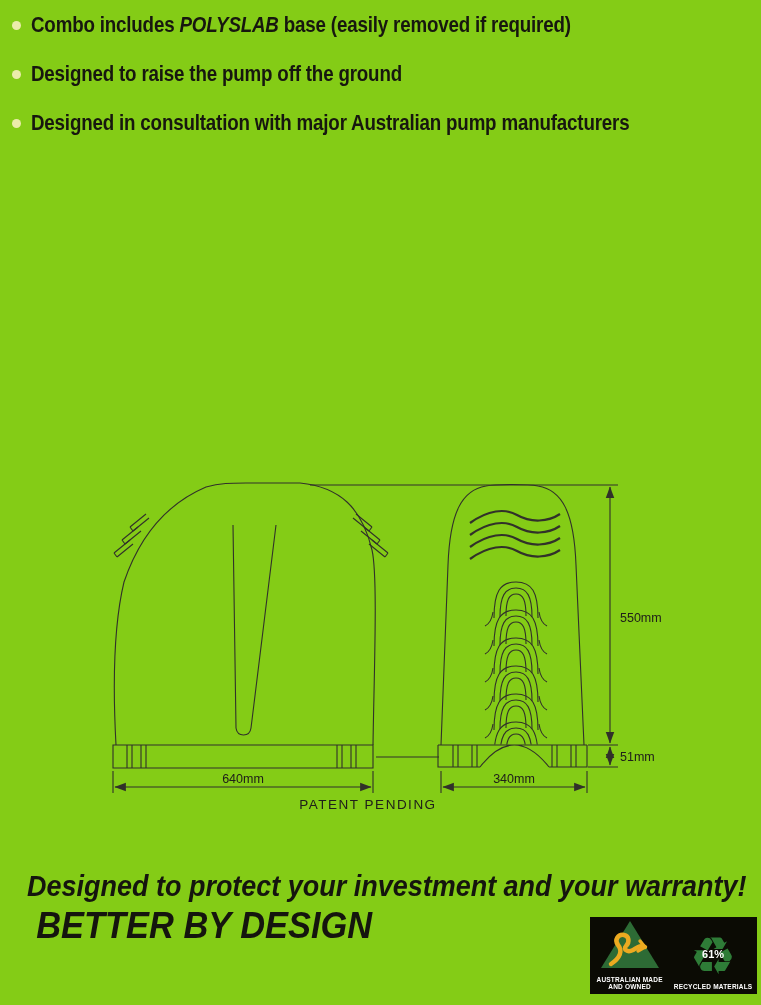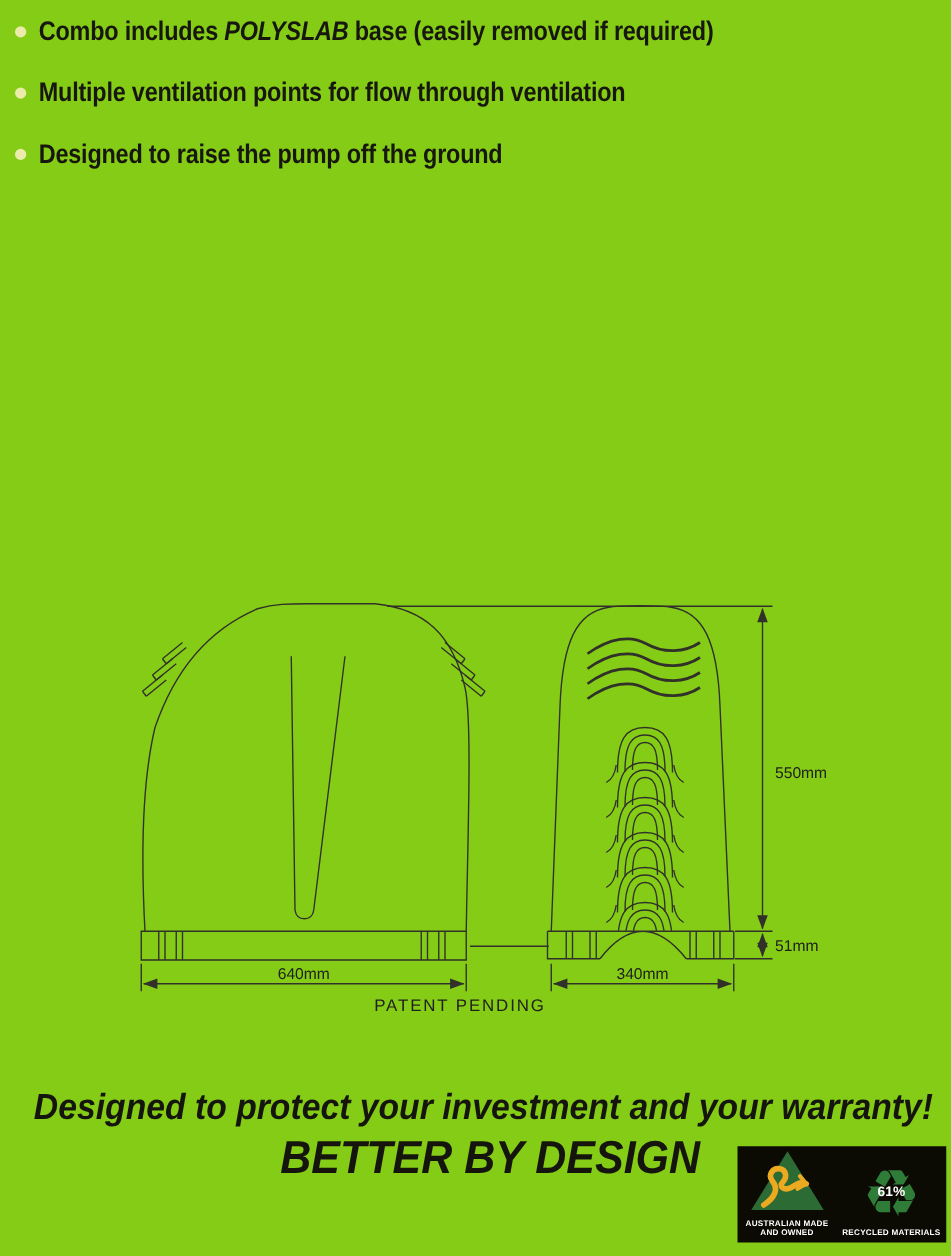--- a/index.html
+++ b/index.html
@@ -28,21 +28,21 @@
   .dim  { stroke:#31312a; stroke-width:1.1; fill:none; }
   .dim-label { font-family:"Liberation Sans", sans-serif; font-size:12.5px; fill:#20201a; }
   .patent-label { font-family:"Liberation Sans", sans-serif; font-size:13.5px;
                   letter-spacing:1.5px; fill:#20201a; }
 
   
   .tagline { position:absolute; left:0; top:870px; width:761px; text-align:right; }
   .tagline-text { display:inline-block; transform:scaleX(0.93);
                   font-size:29px; line-height:32px; font-weight:700; font-style:italic;
                   color:#15150e; white-space:nowrap; }
-  .slogan { position:absolute; left:0; top:906px; width:761px; text-align:center;
+  .slogan { position:absolute; left:0; top:906px; width:761px; 
             text-indent:12px; }
   .slogan-text { display:inline-block; transform:scaleX(0.93);
                  font-size:37px; line-height:40px; font-weight:700; font-style:italic;
                  color:#15150e; white-space:nowrap; }
 
   
   .logo-box { position:absolute; left:590px; top:917px; width:167px; height:77px;
               background:#0b0b04; display:flex; justify-content:space-around;
               align-items:flex-end; padding:0; }
   .logo-col { display:flex; flex-direction:column; align-items:center;
@@ -55,22 +55,22 @@
   .percent-label { position:absolute; left:50%; top:46%; transform:translate(-50%,-50%);
                    color:#ffffff; font-weight:700; font-size:11px; }
 </style>
 </head>
 <body>
 
 <div class="page">
 
   <ul class="bullet-list" id="bullet-list">
       <li class="bullet-item"><span class="bullet-dot"></span><span class="bullet-text"><span>Combo includes </span><i>POLYSLAB</i><span> base (easily removed if required)</span></span></li>
-      <li class="bullet-item"><span class="bullet-dot"></span><span class="bullet-text"><span>Multiple ventilation points for flow through ventilation</span></span></li>
       <li class="bullet-item"><span class="bullet-dot"></span><span class="bullet-text"><span>Designed to raise the pump off the ground</span></span></li>
+      <li class="bullet-item"><span class="bullet-dot"></span><span class="bullet-text"><span>Designed in consultation with major Australian pump manufacturers</span></span></li>
     </ul>
 
   <svg class="drawing" width="761" height="360" viewBox="0 0 761 360">
     <defs>
       <marker id="arw" viewBox="0 0 10 8" refX="9.5" refY="4" markerWidth="11" markerHeight="9" orient="auto-start-reverse">
         <path d="M0.5,0.5 L10,4 L0.5,7.5 Z" fill="#31312a"></path>
       </marker>
       <clipPath id="archClip">
           <rect x="420" y="0" width="200" height="274.5"></rect>
         </clipPath>

